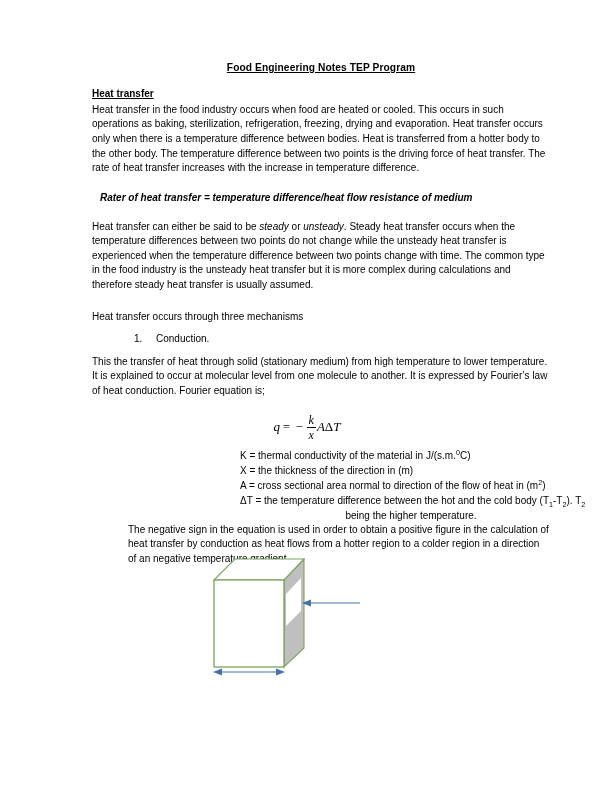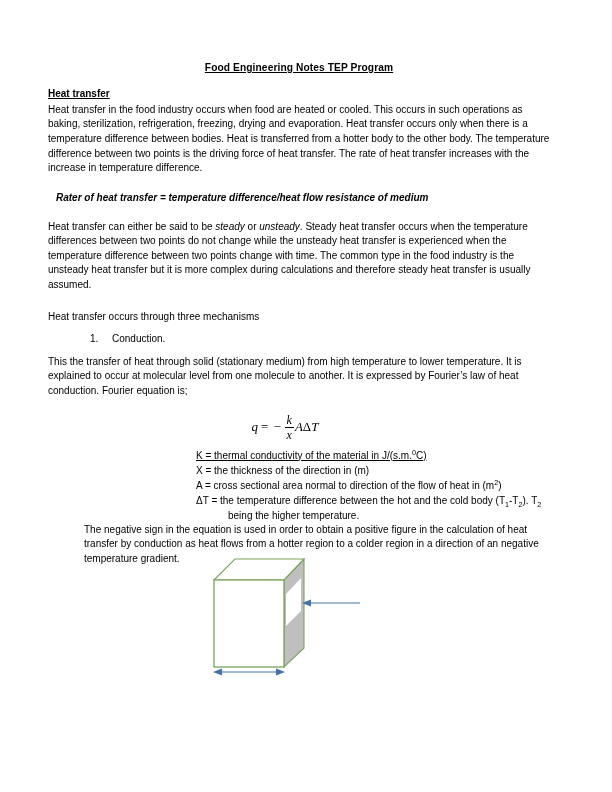--- a/index.html
+++ b/index.html
@@ -14,21 +14,21 @@
     color: #000000;
     position: relative;
     overflow: hidden;
   }
   .page {
     position: absolute;
     left: 0; top: 0;
     width: 612px;
     height: 792px;
     box-sizing: border-box;
-    padding: 62px 62px 0 48px;
+    padding: 62px 62px 0 92px;
   }
   .doc-title {
     text-align: center;
     font-weight: bold;
     font-size: 10.2px;
     text-decoration: underline;
     letter-spacing: 0.1px;
     margin: 0 0 13px 0;
     line-height: 1.2;
   }
@@ -99,23 +99,23 @@
     padding: 1px 2px 0 2px;
     line-height: 1;
   }
   .formula .op { font-style: italic; padding: 0 2px; }
   .formula .delta { font-style: normal; }
 
   
   .where-block { font-size: 10px; line-height: 1.5; }
   .where-row { white-space: nowrap; }
   .ind1 { padding-left: 90px; }
-  .ind2 { padding-left: 148px; text-decoration: underline; }
+  .ind2 { padding-left: 148px; }
   .ind3 { padding-left: 148px; }
-  .ind4 { padding-left: 180px; }
+  .ind4 { padding-left: 180px; text-align: center; }
   sup, sub { font-size: 7.2px; line-height: 0; }
   sup { vertical-align: super; }
   sub { vertical-align: sub; }
 
   .after-eq {
     font-size: 10px;
     line-height: 1.46;
     margin: 0;
     padding-left: 36px;
   }

